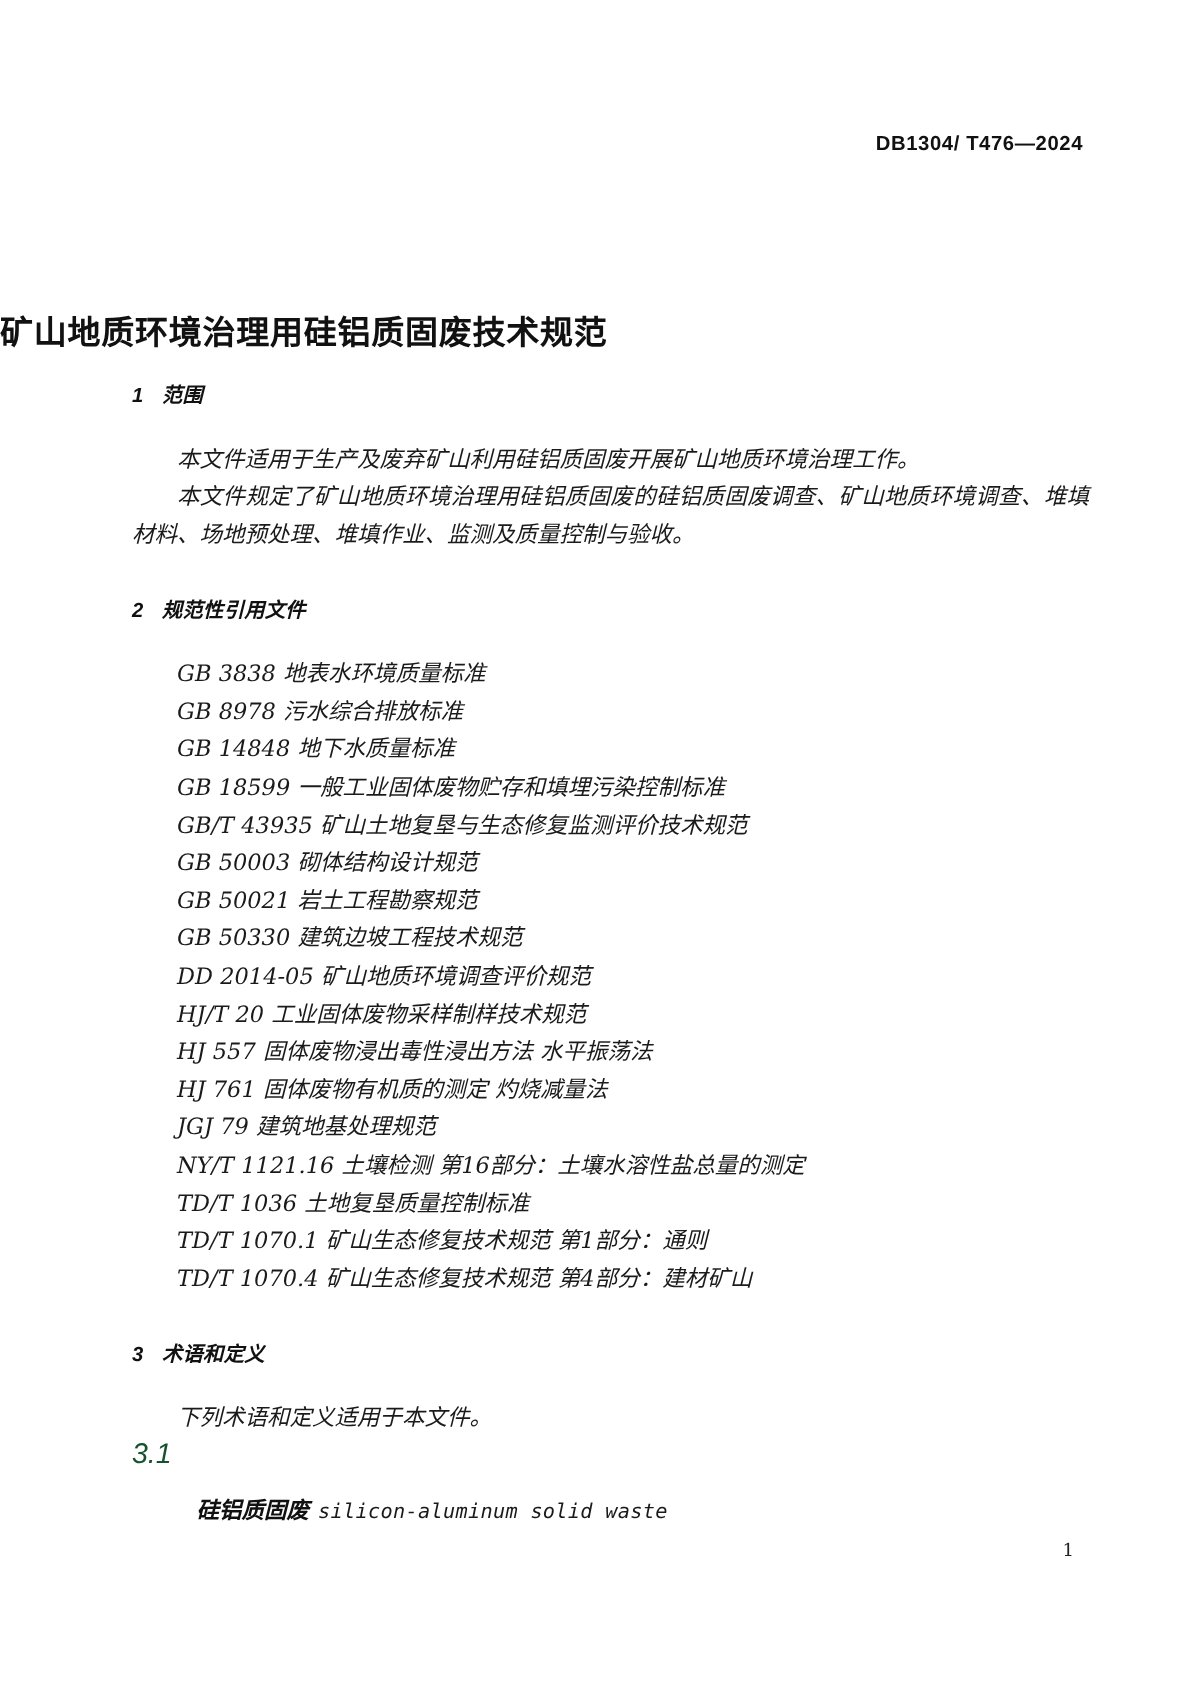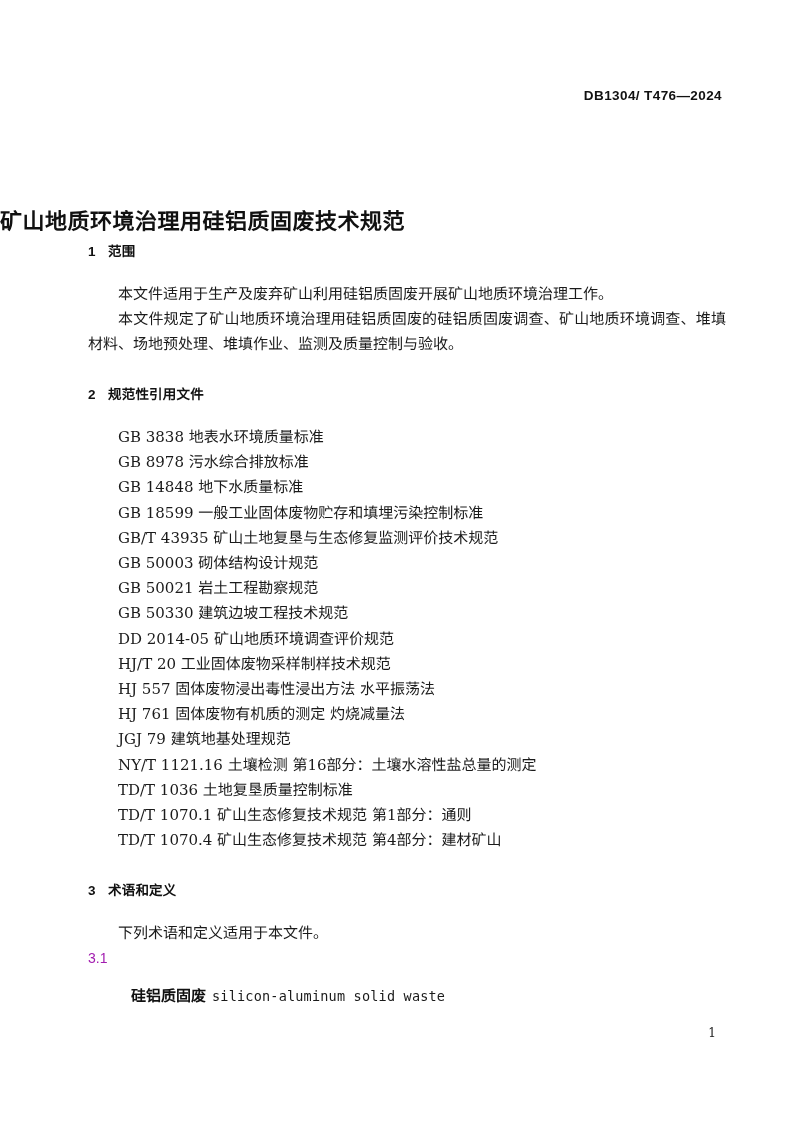--- a/index.html
+++ b/index.html
@@ -47,23 +47,24 @@
     font-family: "Liberation Sans", "DejaVu Sans", sans-serif;
     font-size: 22px;
     font-weight: 700;
     letter-spacing: 0.5px;
     color: #111;
   }
 
   
   .content {
     position: absolute;
-    top: 240px;
+    top: 252px;
     left: 88px;
     width: 638px;
+    font-style: italic;
   }
 
   h2.section-heading {
     font-family: "Liberation Sans", "DejaVu Sans", sans-serif;
     font-size: 13.5px;
     font-weight: 700;
     color: #111;
     margin: 0;
     padding: 0;
     letter-spacing: 0.2px;
@@ -94,23 +95,23 @@
   ul.ref-list li {
     font-size: 15px;
     line-height: 25.2px;
     padding-left: 2em;
     white-space: nowrap;
     color: #1a1a1a;
   }
 
   .clause-num {
     font-family: "Liberation Sans", "DejaVu Sans", sans-serif;
-    font-size: 14px;
+    font-size: 19px;
     line-height: 24px;
-    color: #a21caf;
+    color: #14532d;
     margin: 0;
   }
 
   .term-line {
     padding-left: 2em;
     font-size: 15px;
     line-height: 25px;
     margin: 13px;
     white-space: nowrap;
   }

